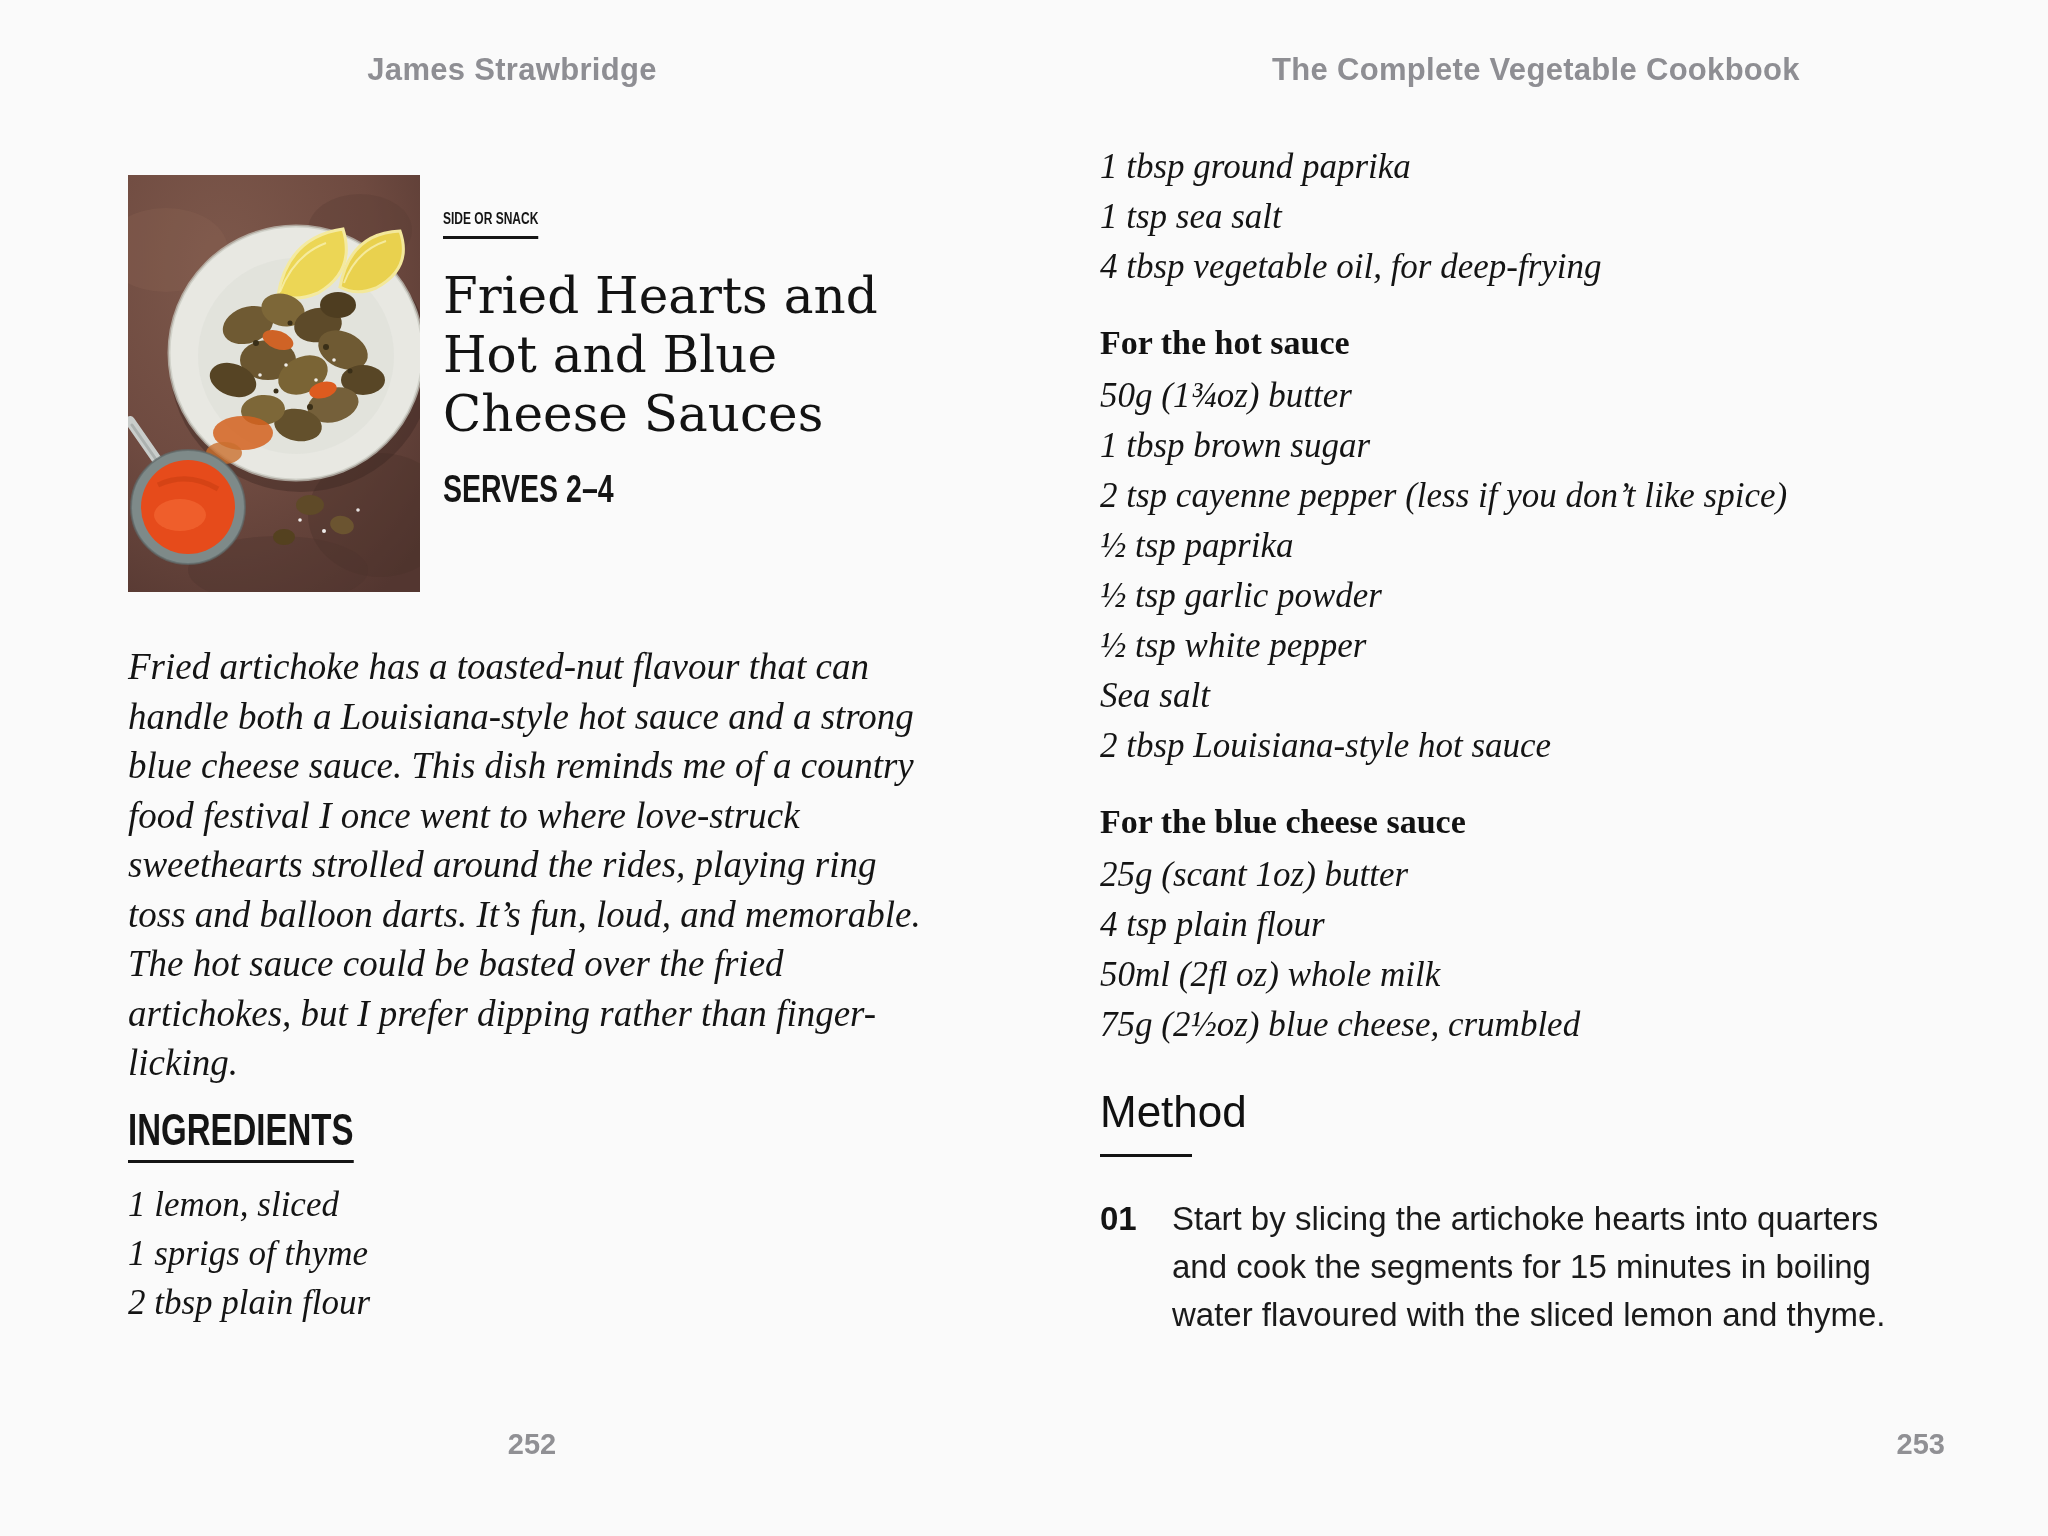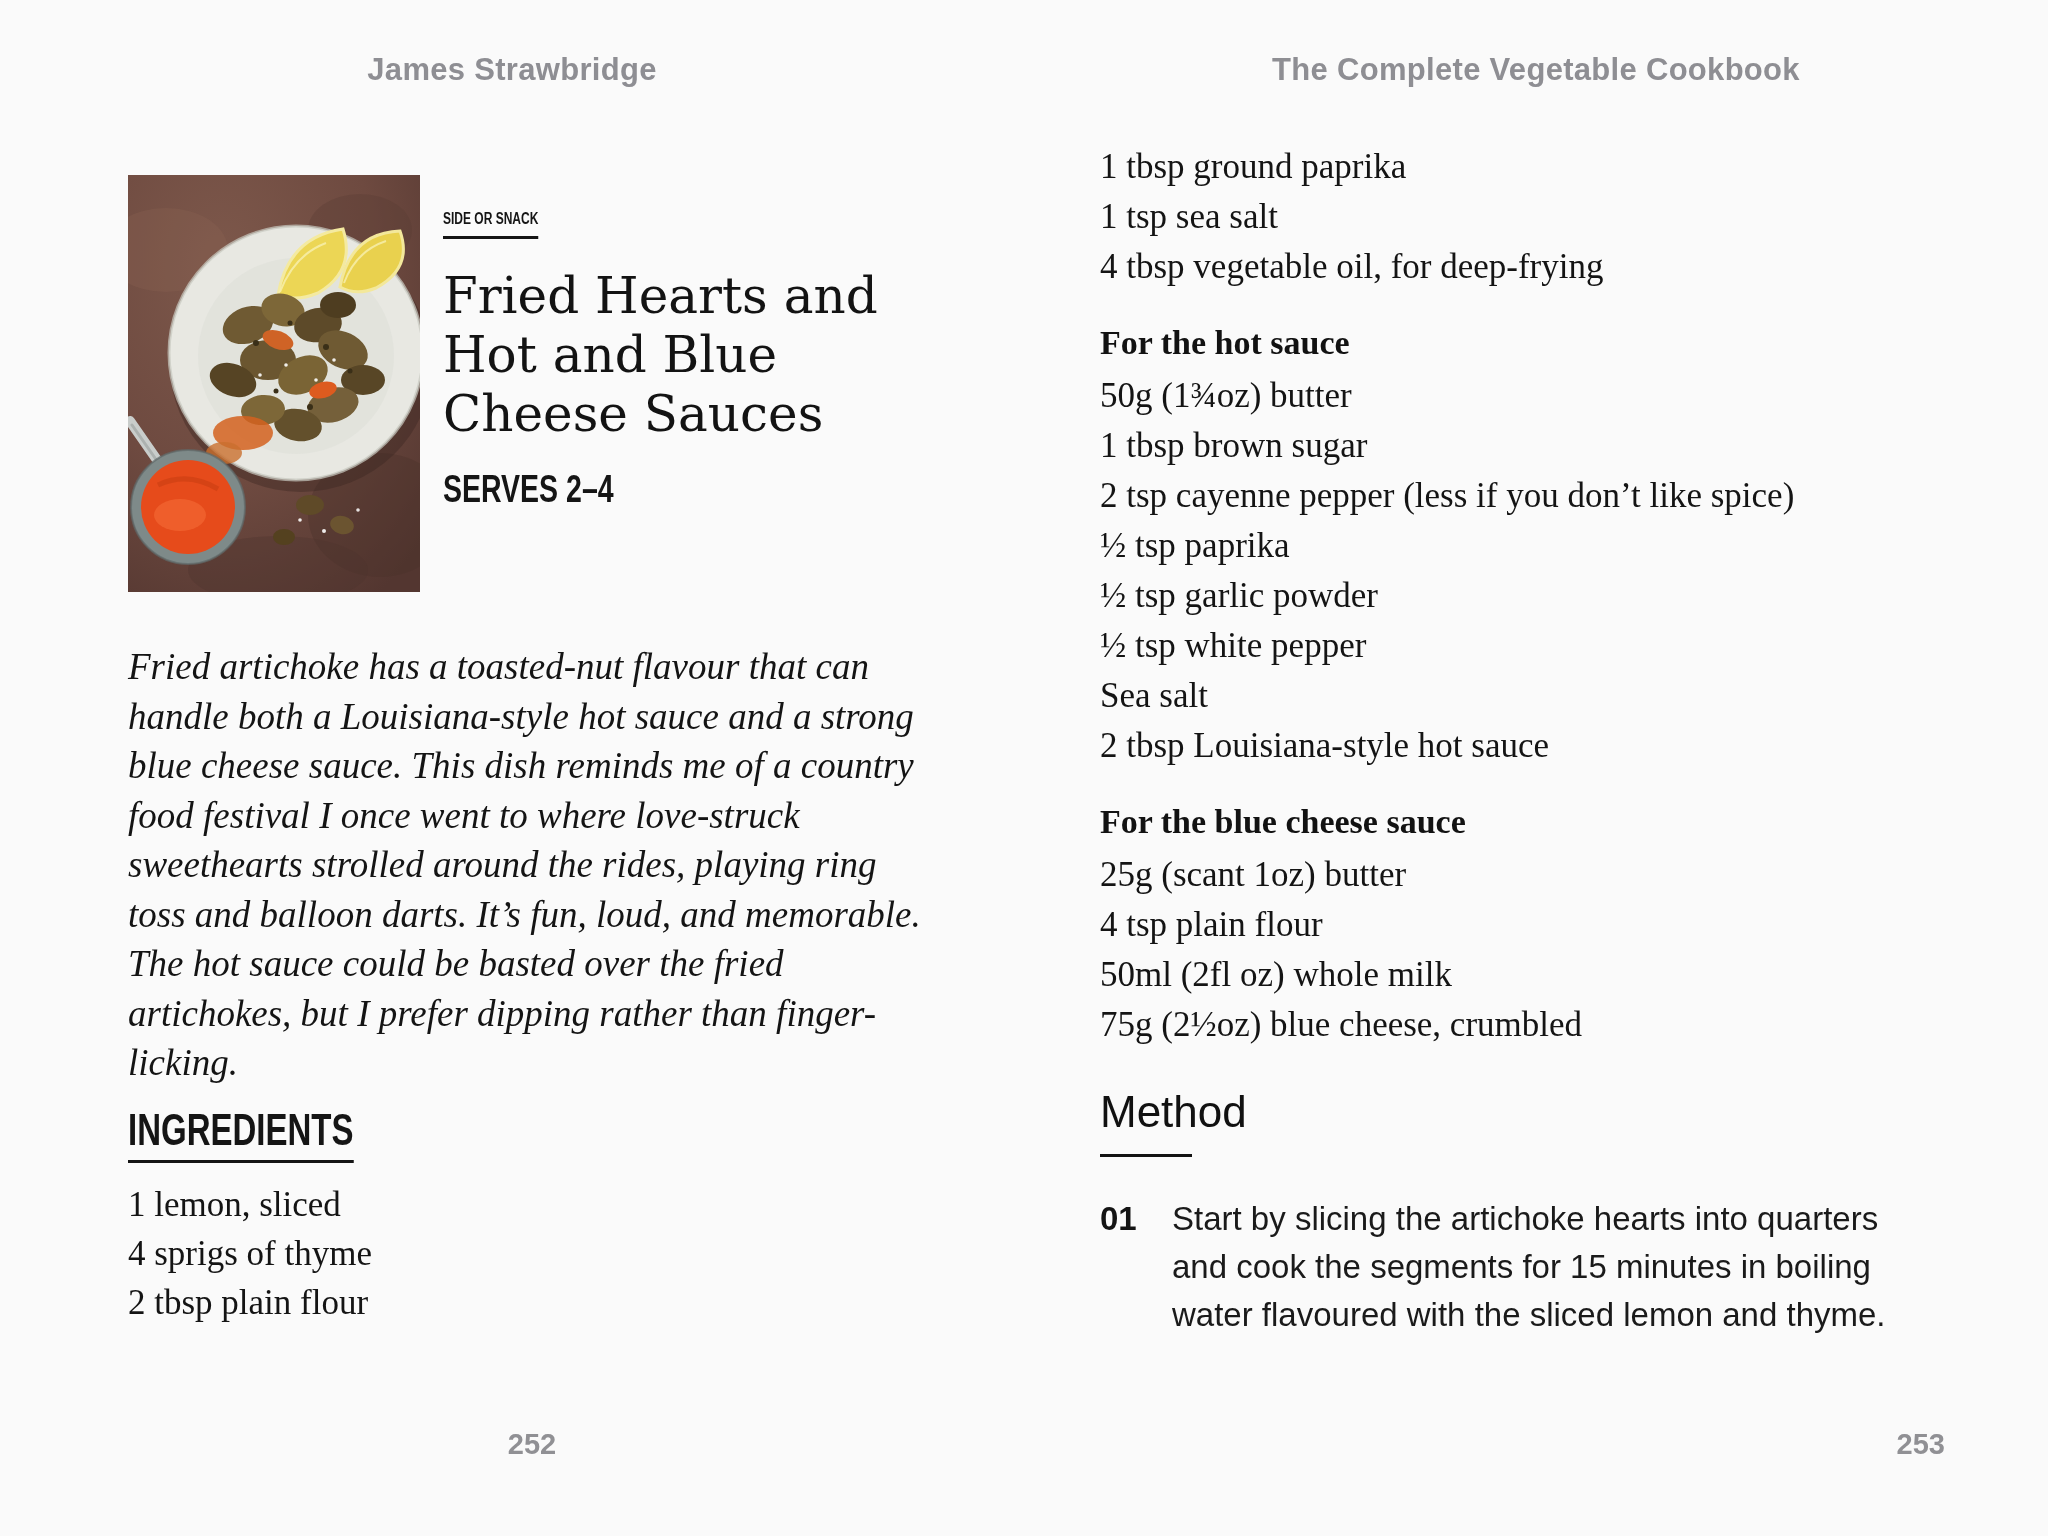--- a/index.html
+++ b/index.html
@@ -40,21 +40,21 @@
   .title{margin:28px 0 0 0;font-family:"DejaVu Serif",serif;font-weight:400;
          font-size:50px;line-height:59px;color:#131313;}
   .serves{margin-top:26px;font-size:38px;line-height:1;}
 
   .description{
     position:absolute;left:128px;top:642px;width:808px;margin:0;
     font-style:italic;font-size:37px;line-height:49.5px;color:#141414;
   }
   .ingredients-heading{position:absolute;left:128px;top:1108px;font-size:44px;line-height:1;}
   ul.ing-list{list-style:none;margin:0;padding:0;}
-  .ing-list li{font-size:35px;line-height:49px;color:#141414;}
+  .ing-list li{font-style:italic;font-size:35px;line-height:49px;color:#141414;}
   .left-ingredients{position:absolute;left:128px;top:1180px;width:840px;}
 
   
   .right-col{position:absolute;left:76px;top:142px;width:845px;}
   .right-col .ing-list li{line-height:50px;}
   .sub-heading{
     font-family:"Liberation Serif",serif;font-weight:700;font-size:34px;
     line-height:49px;margin-top:26px;margin-bottom:4px;color:#121212;
   }
   .method{margin-top:40px;}
@@ -163,21 +163,21 @@
   </div>
 
   <p class="description">Fried artichoke has a toasted-nut flavour that can handle both a Louisiana-style hot sauce and a strong blue cheese sauce. This dish reminds me of a country food festival I once went to where love-struck sweethearts strolled around the rides, playing ring toss and balloon darts. It’s fun, loud, and memorable. The hot sauce could be basted over the fried artichokes, but I prefer dipping rather than finger-licking.</p>
 
   <div class="ingredients-heading">
     <span class="condensed rule-under">INGREDIENTS</span>
   </div>
   <ul class="ing-list left-ingredients">
 
       <li>1 lemon, sliced</li>
-      <li>4 sprigs of thyme</li>
+      <li>1 sprigs of thyme</li>
       <li>2 tbsp plain flour</li>
     </ul>
 
   <div class="page-number">252</div>
 </div>
 
 <div class="page right">
   <div class="running-header">The Complete Vegetable Cookbook</div>
 
   <div class="right-col">

